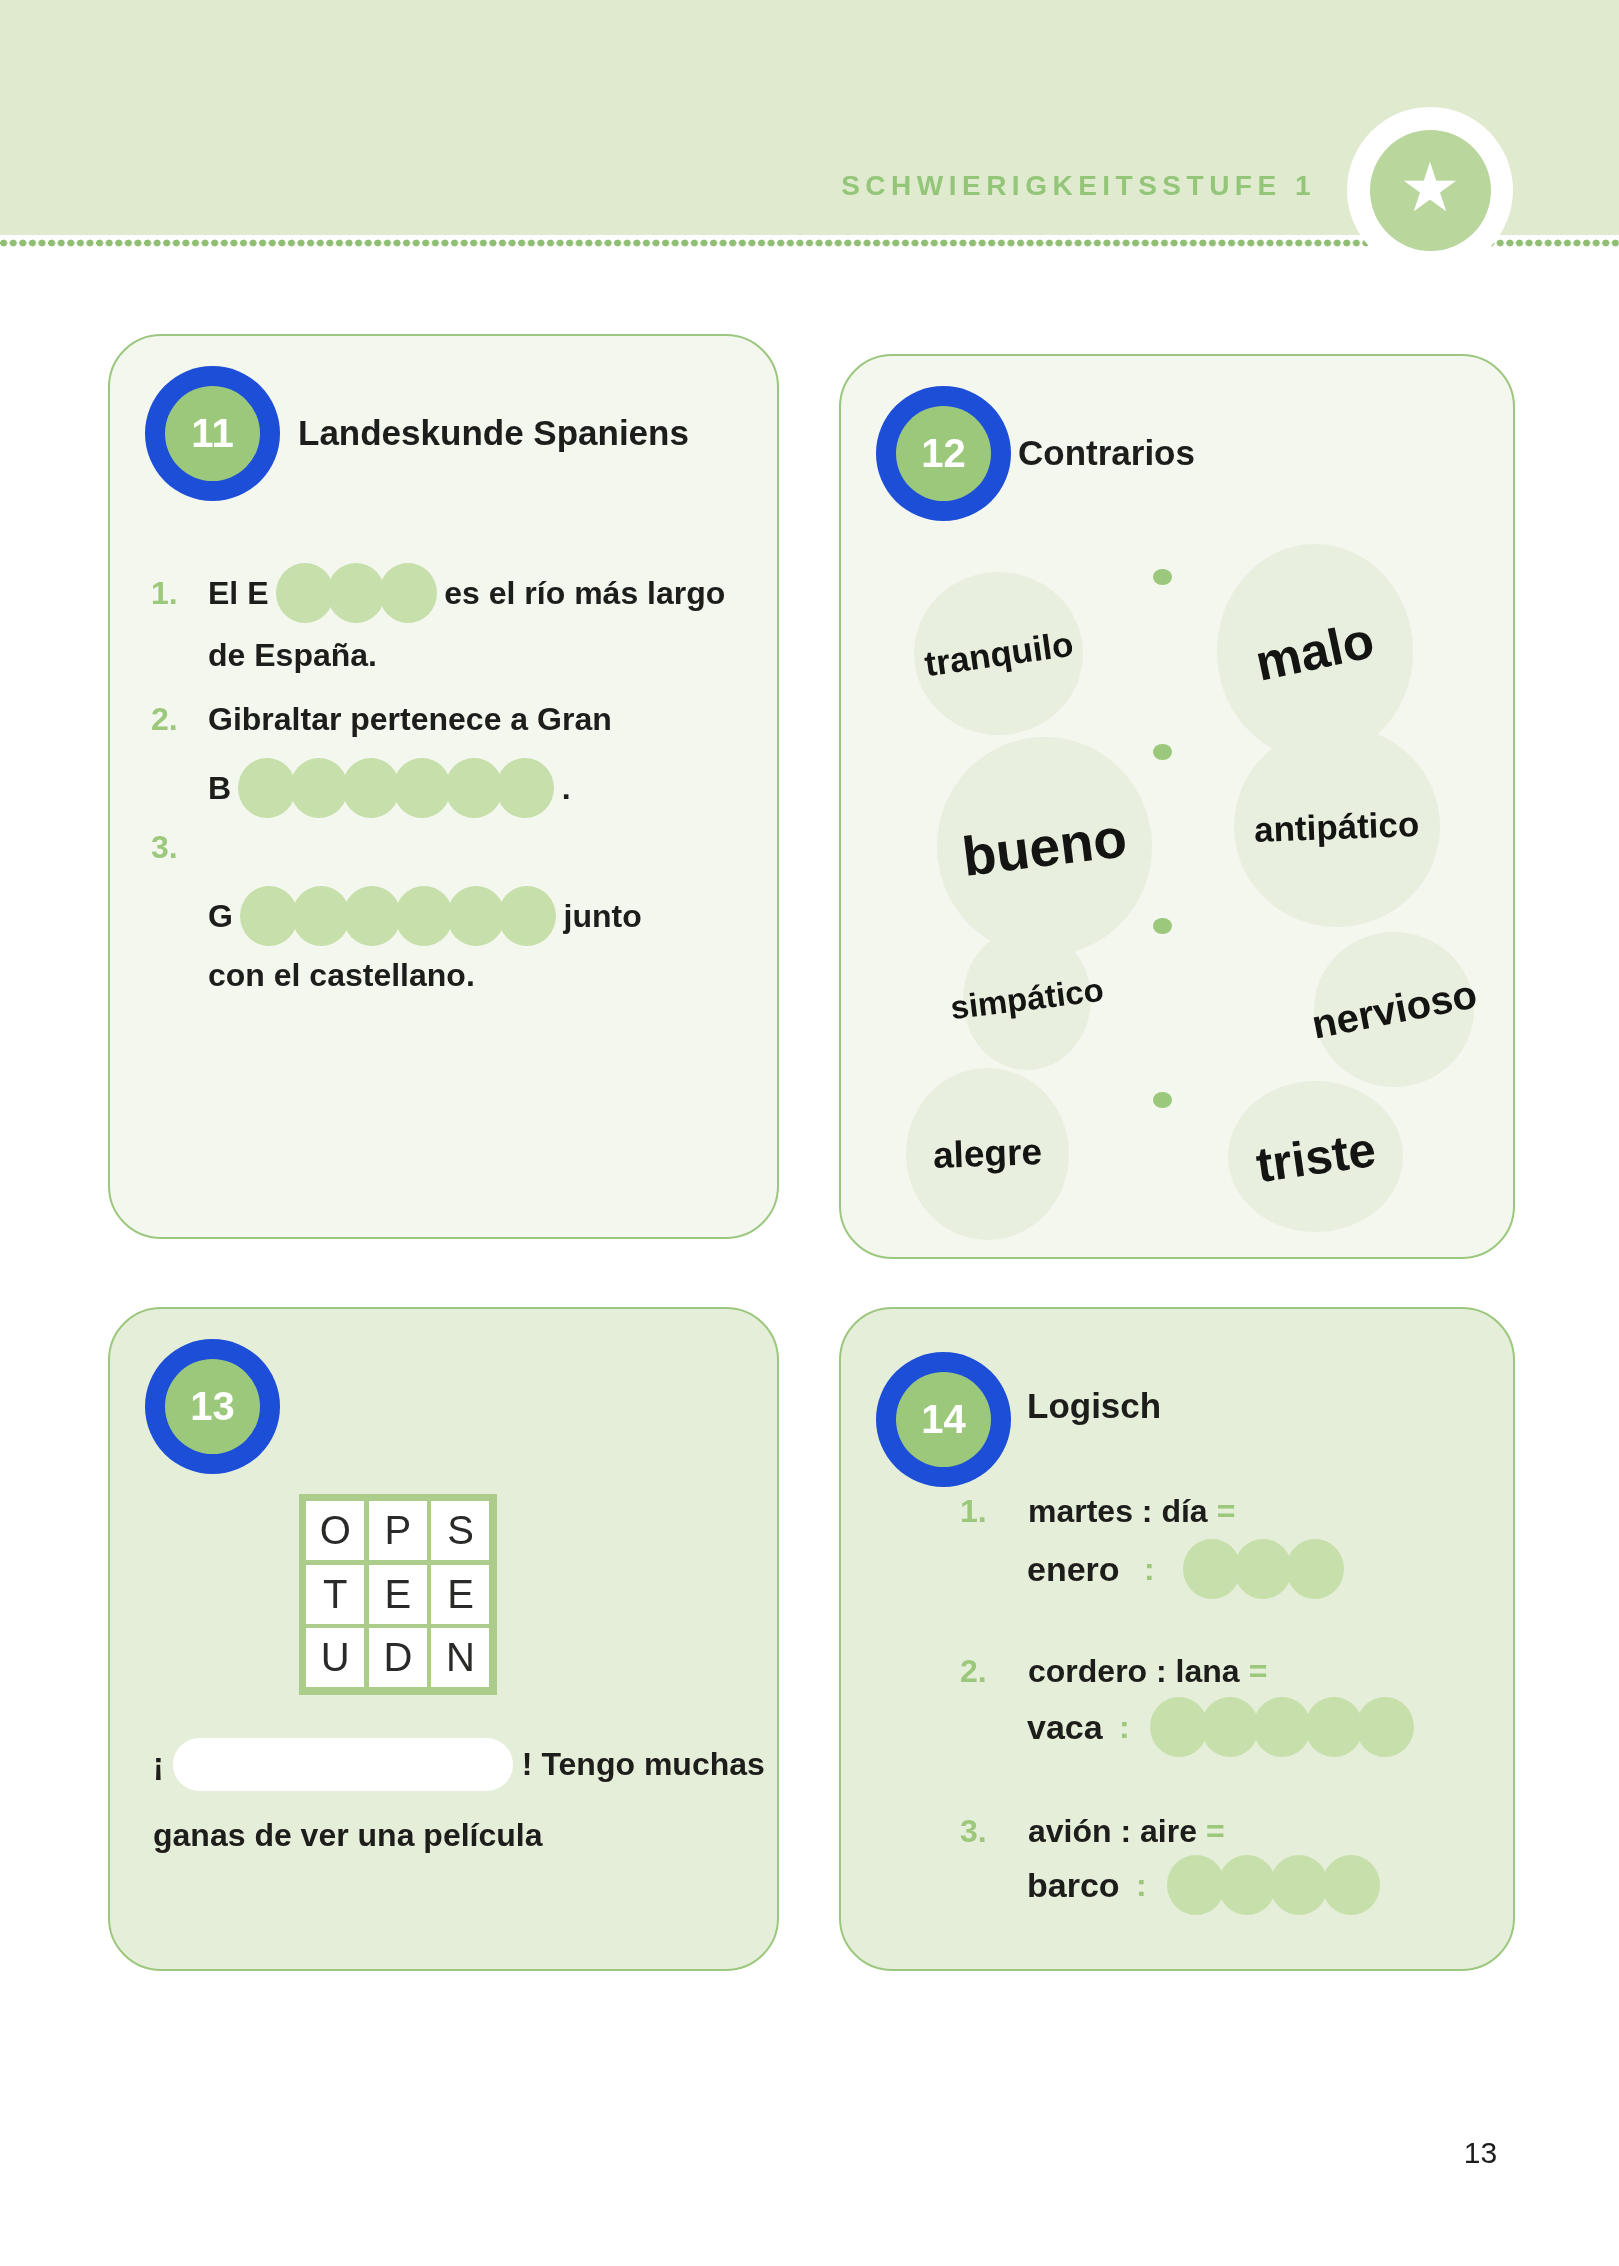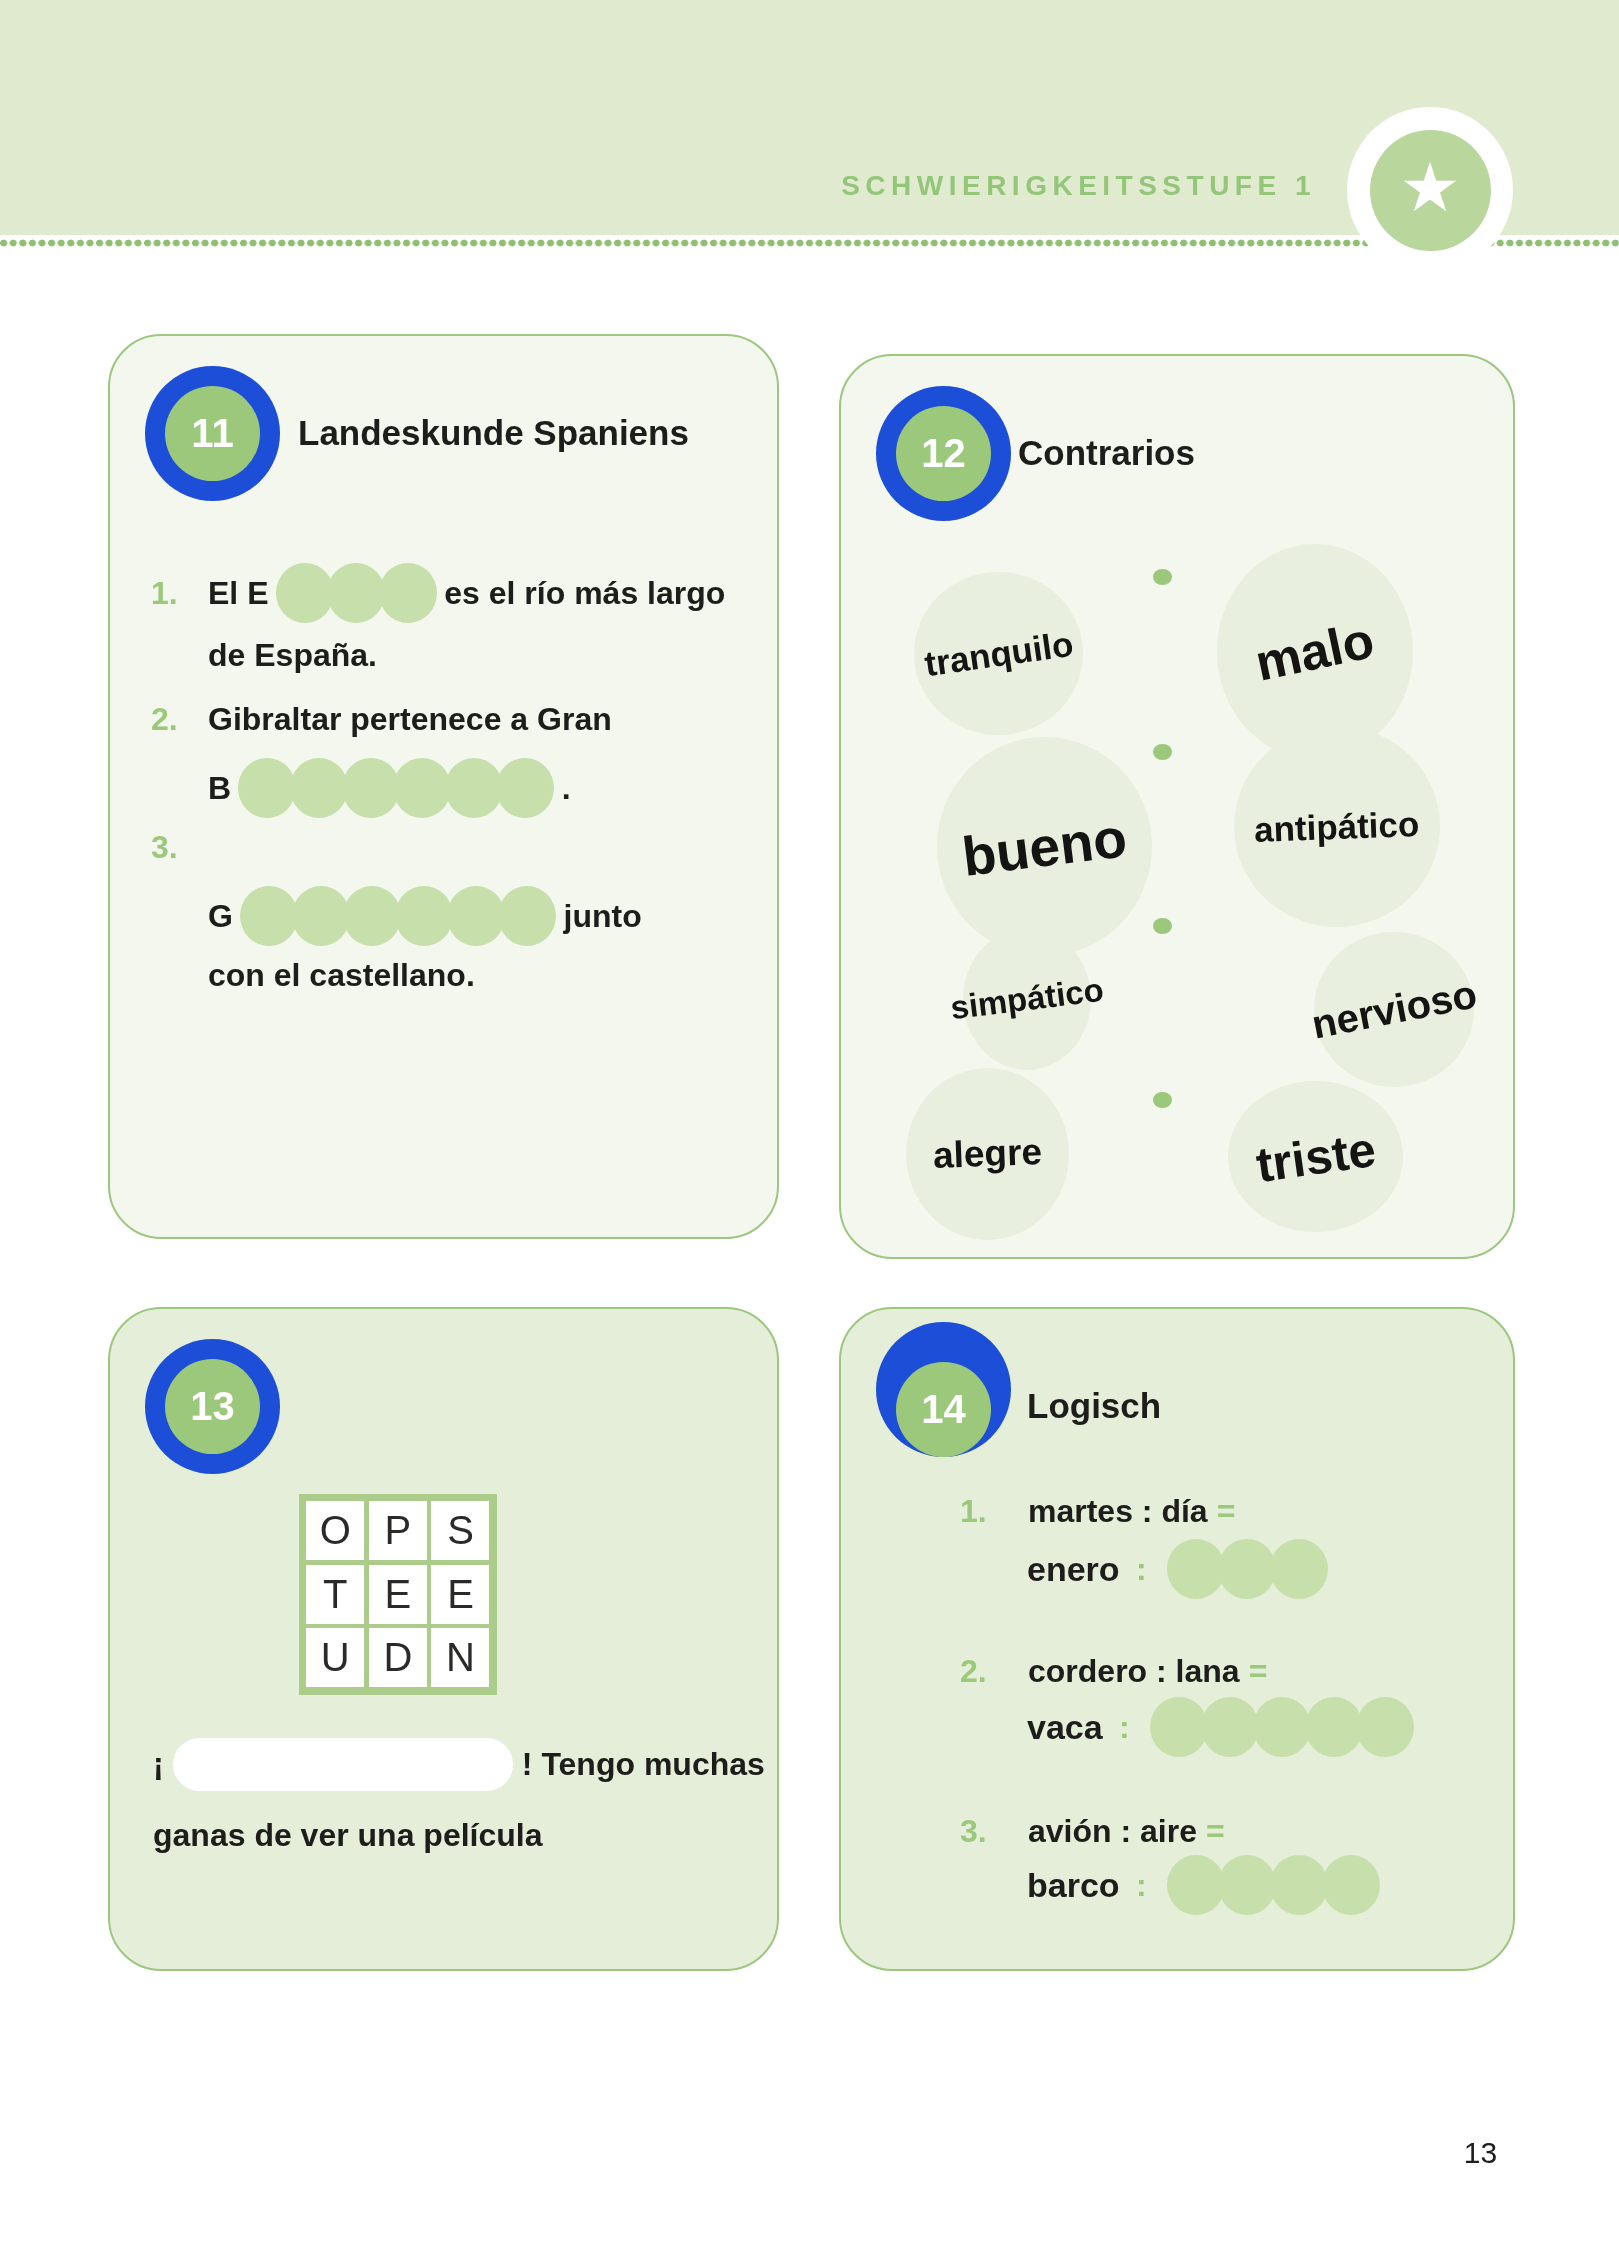--- a/index.html
+++ b/index.html
@@ -207,33 +207,33 @@
       <span class="t">¡</span>
       <span class="fill-blank"></span>
       <span class="t">! Tengo muchas</span>
     </div>
     <div class="row" style="left:43px;top:507px;font-size:32px;">
       <span class="t">ganas de ver una película</span>
     </div>
   </div>
 
   <div id="card14" class="card green">
-    <div class="num-badge" style="left:35px;top:13px;align-items:flex-end;">
+    <div class="num-badge" style="left:35px;top:43px;">
       <div class="inner">
         <span class="n">14</span>
       </div>
     </div>
     <div class="card-title" style="left:186px;top:77px;">Logisch</div>
 
     <div class="row" style="left:119px;top:183px;">
       <span class="inum" style="width:68px;">1.</span>
       <span class="t">martes : día</span>
       <span class="green-sign">=</span>
     </div>
-    <div class="row" style="left:186px;top:230px;">
+    <div class="row" style="left:186px;top:230px;gap:8px;">
       <span class="answer-word">enero</span>
       <span class="green-colon">:</span>
       <span class="slots">
         <span class="slot"></span>
         <span class="slot"></span>
         <span class="slot"></span>
       </span>
     </div>
 
     <div class="row" style="left:119px;top:343px;">

